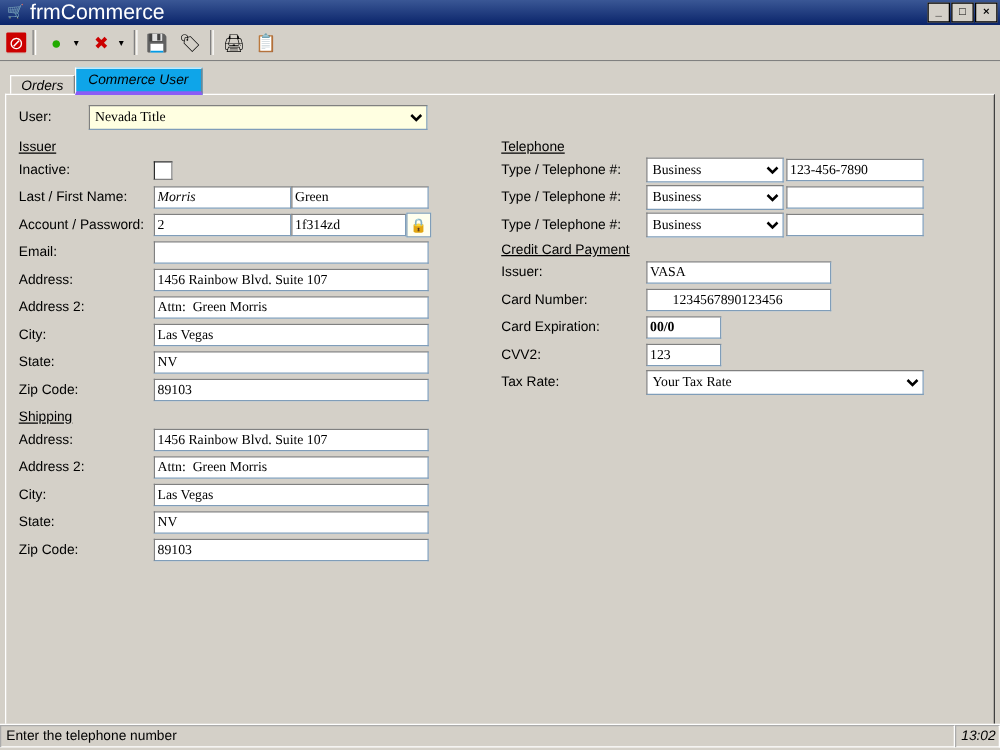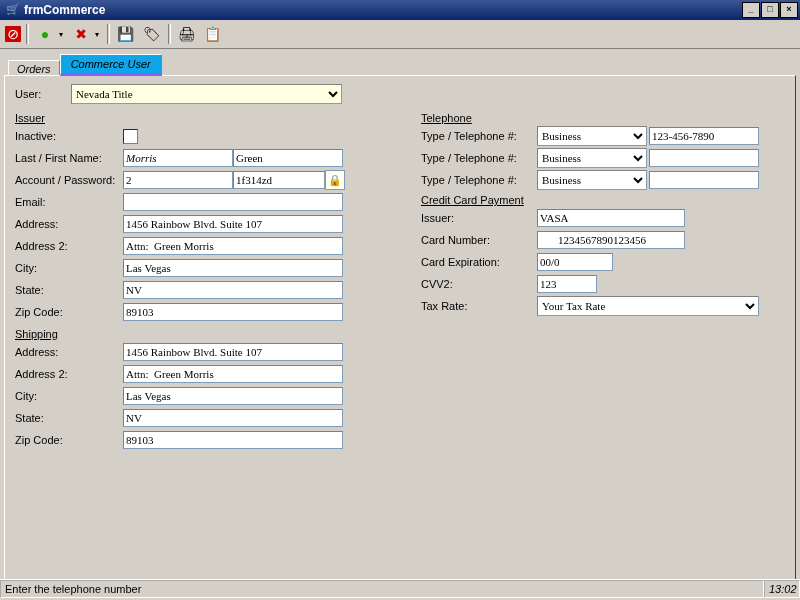--- a/index.html
+++ b/index.html
@@ -1,40 +1,40 @@
 <!DOCTYPE html>
 <html><head>
 <meta charset="utf-8">
 <style>
   html,body{margin:0;padding:0;font-family:Tahoma,Arial,sans-serif;font-size:11px;color:#000;}
   body{background:#d4d0c8;width:800px;height:600px;overflow:hidden;}
   .titlebar{height:18px;background:linear-gradient(#3a5795,#0a246a);color:#fff;display:flex;align-items:center;padding:1px 2px;}
   .titlebar .icon{width:14px;height:14px;margin:0 4px;display:inline-block;font-size:11px;}
-  .titlebar .title{flex:1;font-weight:bold;font-size:12px;}
+  .titlebar .title{flex:1;font-weight:normal;font-size:17px;}
   .titlebar .winbtns{display:flex;gap:1px;}
   .titlebar .winbtn{width:16px;height:14px;background:#d4d0c8;border:1px solid #000;font-size:9px;text-align:center;line-height:12px;font-weight:bold;color:#000;}
   .toolbar{height:28px;background:#d4d0c8;border-bottom:1px solid #808080;display:flex;align-items:center;gap:2px;padding:0 4px;}
   .tb-btn{width:22px;height:22px;border:1px solid #d4d0c8;display:flex;align-items:center;justify-content:center;font-size:14px;}
   .tb-sep{width:1px;height:20px;border-left:1px solid #808080;border-right:1px solid #fff;margin:0 2px;}
   .tb-drop{width:8px;font-size:8px;color:#000;}
   .tabs{display:flex;align-items:flex-end;padding:4px 4px 0 8px;background:#d4d0c8;}
   .tab{padding:3px 10px;background:#d4d0c8;border:1px solid #808080;border-bottom:none;border-top-color:#fff;border-left-color:#fff;margin-right:0px;position:relative;top:1px;color:#000;font-style:italic;}
   .tab.active{background:#0ea5e9;z-index:2;border-bottom:3px solid #8b5cf6;}
   .tab.inactive{top:2px;padding:2px 8px;}
   .panel{margin:0 4px 0 4px;border:1px solid #fff;border-top-color:#fff;border-left-color:#fff;border-right-color:#404040;border-bottom-color:#404040;background:#d4d0c8;height:514px;padding:8px 10px;box-sizing:border-box;position:relative;}
   .row{display:flex;align-items:center;margin-bottom:2px;height:20px;}
   .lbl{width:108px;}
   .section{text-decoration:underline;margin:2px 0 2px 0;}
   input[type=text],select{font:11px Tahoma;height:18px;box-sizing:border-box;background:#fff;border:1px solid #7f9db9;border-top-color:#808080;border-left-color:#808080;}
   select{height:20px;}
   .in{padding:1px 2px;}
   .checkbox{width:13px;height:13px;background:#fff;border:1px inset #808080;}
   .cols{display:flex;gap:8px;}
   .colL{width:378px;}
-  .colR{flex:1;margin-left:20px;}
+  .colR{flex:1;}
   .userSelect{width:271px;background:#ffffe1;}
   .statusbar{position:absolute;bottom:0;left:0;right:0;height:20px;background:#d4d0c8;border-top:1px solid #fff;display:flex;}
   .status-cell{border:1px inset #fff;padding:2px 4px;height:18px;box-sizing:border-box;}
   .status-main{flex:1;}
   .status-time{width:36px;text-align:center;font-style:italic;}
 </style>
 </head>
 <body>
 
 <div class="titlebar">
@@ -164,21 +164,21 @@
       <div class="row">
           <span class="lbl" style="width:116px;">Issuer:</span>
         <input class="in" type="text" style="width: 148px;" value="VASA">
         </div>
       <div class="row">
           <span class="lbl" style="width:116px;">Card Number:</span>
         <input class="in" type="text" style="width: 148px; padding-left: 20px;" value="1234567890123456">
         </div>
       <div class="row">
           <span class="lbl" style="width:116px;">Card Expiration:</span>
-        <input class="in" type="text" style="width: 76px;" value="00/0">
+        <input class="in" type="text" style="width: 60px; font-weight: bold;" value="00/0">
         </div>
       <div class="row">
           <span class="lbl" style="width:116px;">CVV2:</span>
         <input class="in" type="text" style="width: 60px;" value="123">
         </div>
       <div class="row">
           <span class="lbl" style="width:116px;">Tax Rate:</span>
         <select style="width:222px;"><option>Your Tax Rate</option></select>
         </div>
     </div>

